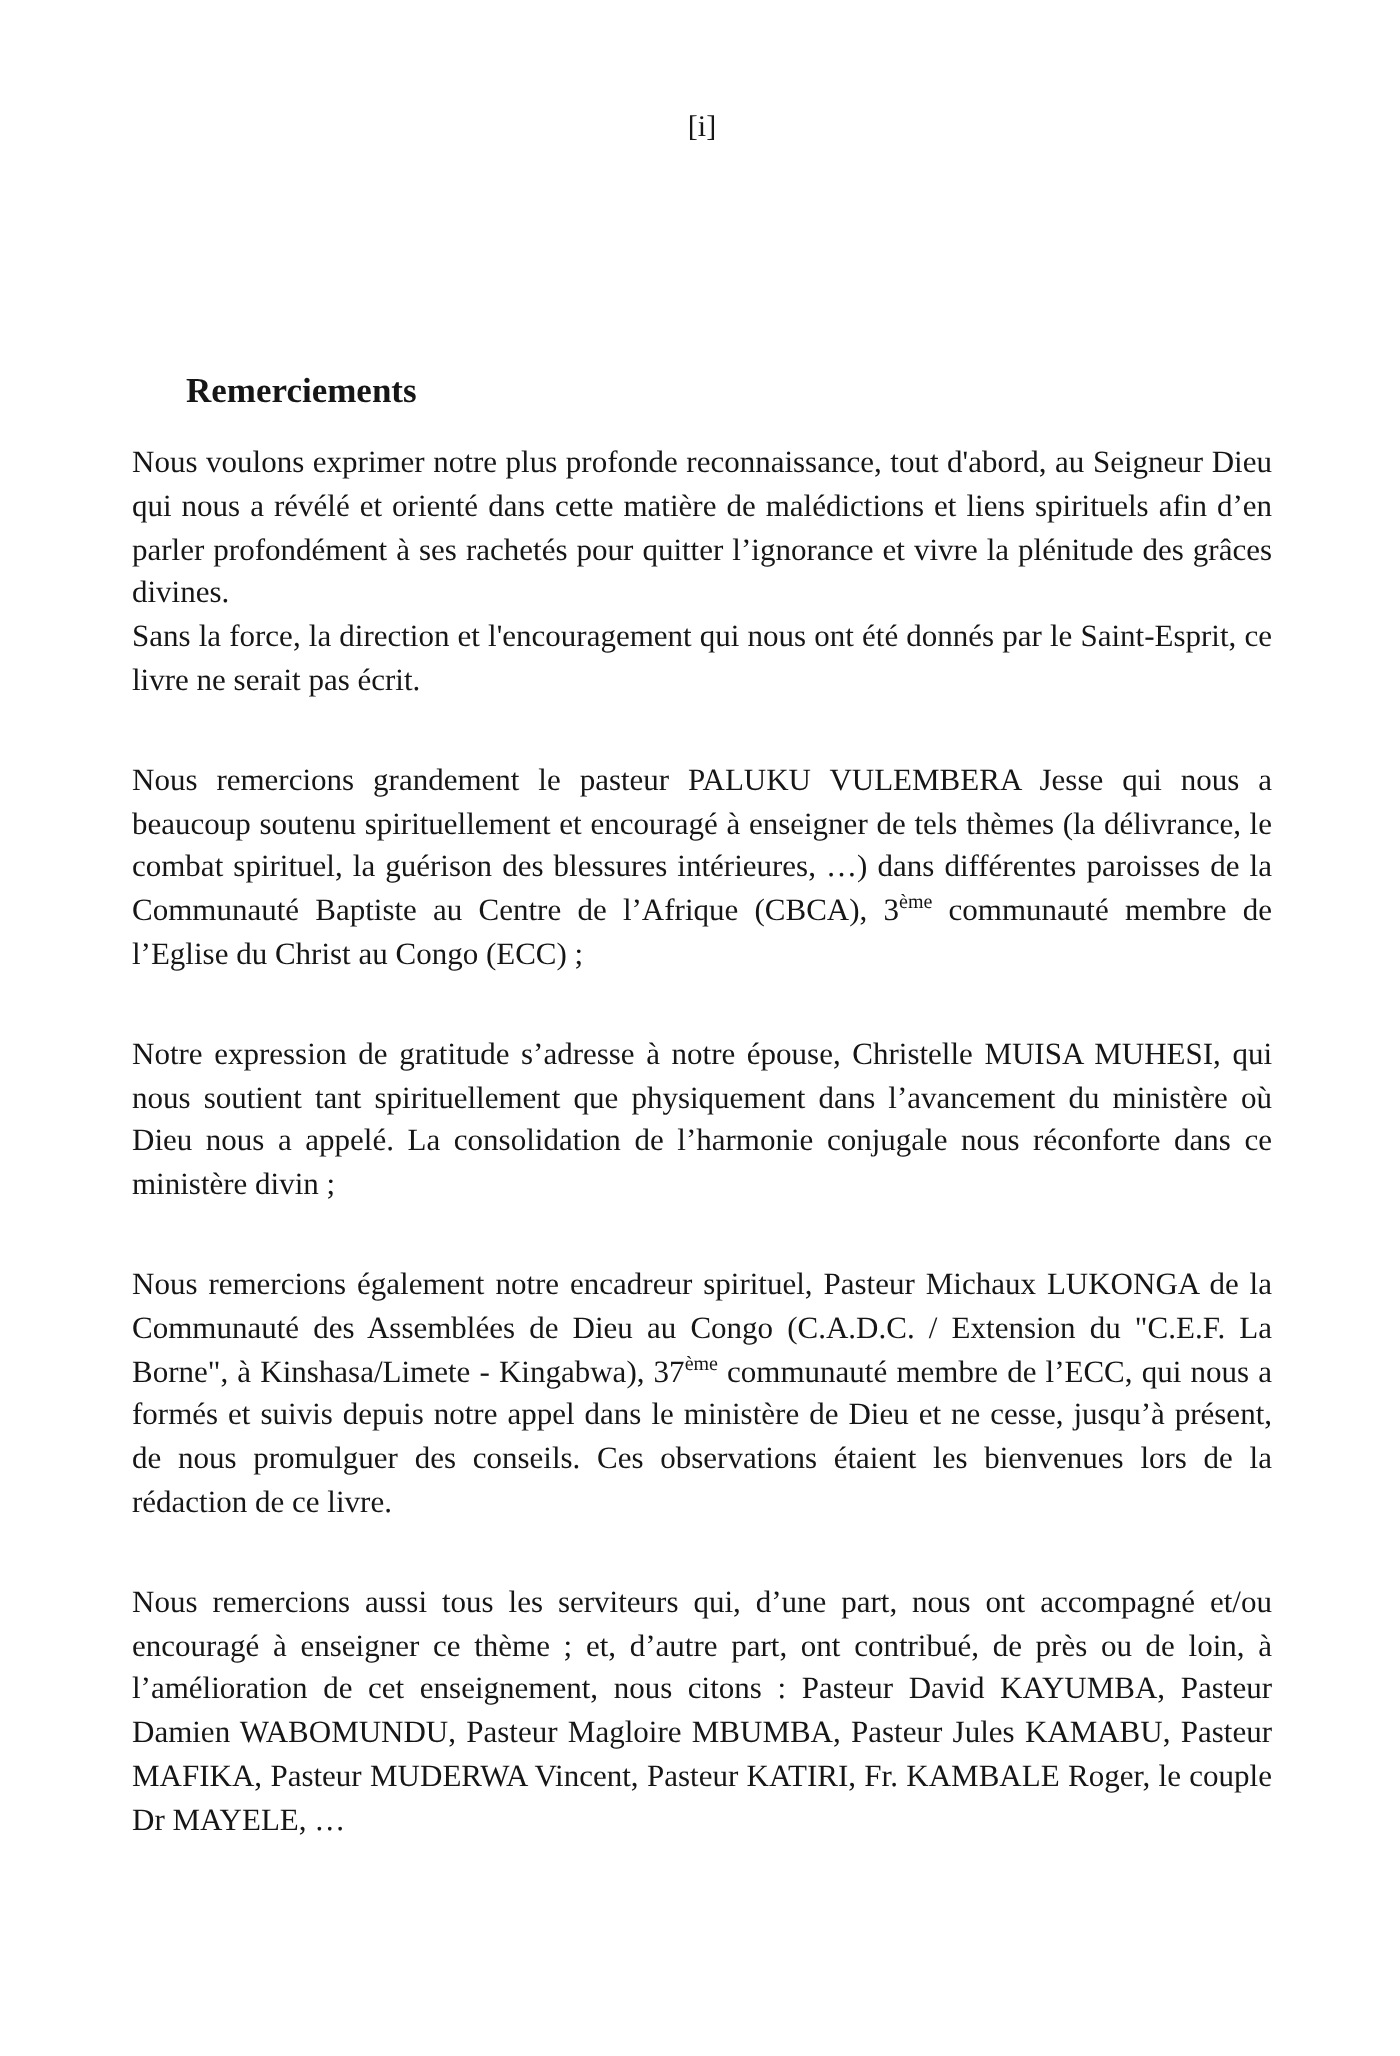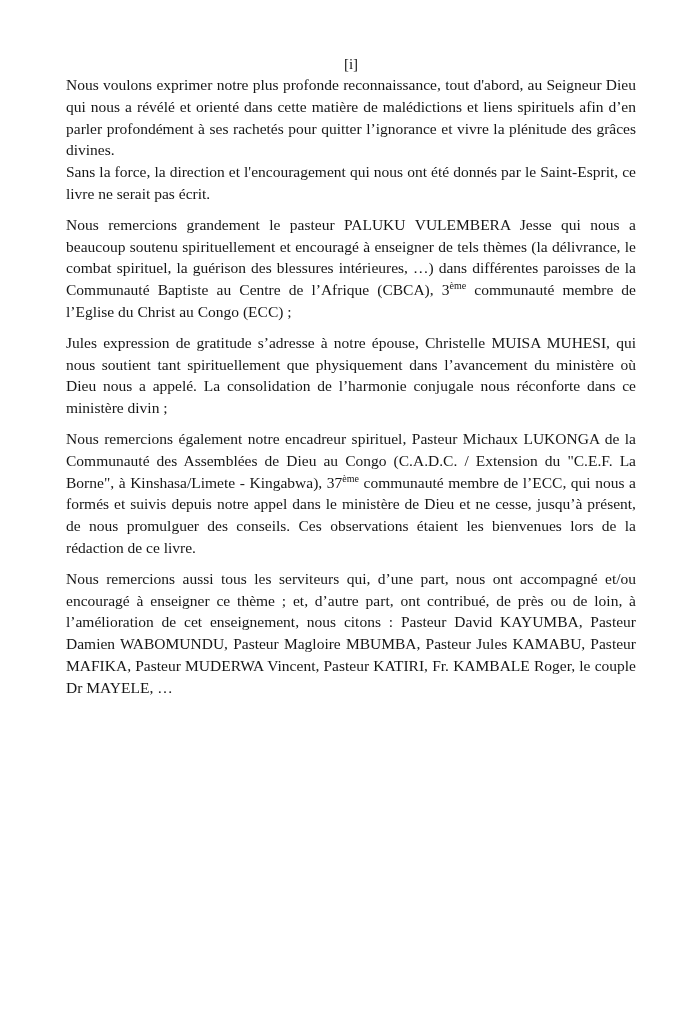--- a/index.html
+++ b/index.html
@@ -34,39 +34,40 @@
     padding-left: 27px;
   }
   .para {
     font-size: 15.5px;
     line-height: 21.8px;
     text-align: justify;
     margin: 0;
     font-family: Liberation Serif, serif;
   }
   .para + .para {
-    margin-top: 9px;
+    margin-top: 28px;
   }
   sup.ord {
     font-size: 10px;
     line-height: 0;
     vertical-align: super;
   }
 </style>
 </head>
 <body>
 
 <div class="page">
 
   <div class="folio">[i]</div>
 
+  <h1 class="heading">Remerciements</h1>
 
   <p class="para"><span>Nous voulons exprimer notre plus profonde reconnaissance, tout d'abord, au Seigneur Dieu qui nous a révélé et orienté dans cette matière de malédictions et liens spirituels afin d’en parler profondément à ses rachetés pour quitter l’ignorance et vivre la plénitude des grâces divines.</span><br><span>Sans la force, la direction et l'encouragement qui nous ont été donnés par le Saint-Esprit, ce livre ne serait pas écrit.</span></p>
 
   <p class="para"><span>Nous remercions grandement le pasteur PALUKU VULEMBERA Jesse qui nous a beaucoup soutenu spirituellement et encouragé à enseigner de tels thèmes (la délivrance, le combat spirituel, la guérison des blessures intérieures, …) dans différentes paroisses de la Communauté Baptiste au Centre de l’Afrique (CBCA), 3</span><sup class="ord">ème</sup><span> communauté membre de l’Eglise du Christ au Congo (ECC) ;</span></p>
 
-  <p class="para"><span>Jules expression de gratitude s’adresse à notre épouse, Christelle MUISA MUHESI, qui nous soutient tant spirituellement que physiquement dans l’avancement du ministère où Dieu nous a appelé. La consolidation de l’harmonie conjugale nous réconforte dans ce ministère divin ;</span></p>
+  <p class="para"><span>Notre expression de gratitude s’adresse à notre épouse, Christelle MUISA MUHESI, qui nous soutient tant spirituellement que physiquement dans l’avancement du ministère où Dieu nous a appelé. La consolidation de l’harmonie conjugale nous réconforte dans ce ministère divin ;</span></p>
 
   <p class="para"><span>Nous remercions également notre encadreur spirituel, Pasteur Michaux LUKONGA de la Communauté des Assemblées de Dieu au Congo (C.A.D.C. / Extension du "C.E.F. La Borne", à Kinshasa/Limete - Kingabwa), 37</span><sup class="ord">ème</sup><span> communauté membre de l’ECC, qui nous a formés et suivis depuis notre appel dans le ministère de Dieu et ne cesse, jusqu’à présent, de nous promulguer des conseils. Ces observations étaient les bienvenues lors de la rédaction de ce livre.</span></p>
 
   <p class="para"><span>Nous remercions aussi tous les serviteurs qui, d’une part, nous ont accompagné et/ou encouragé à enseigner ce thème ; et, d’autre part, ont contribué, de près ou de loin, à l’amélioration de cet enseignement, nous citons : Pasteur David KAYUMBA, Pasteur Damien WABOMUNDU, Pasteur Magloire MBUMBA, Pasteur Jules KAMABU, Pasteur MAFIKA, Pasteur MUDERWA Vincent, Pasteur KATIRI, Fr. KAMBALE Roger, le couple Dr MAYELE, …</span></p>
 
 </div>
 
 </body></html>

